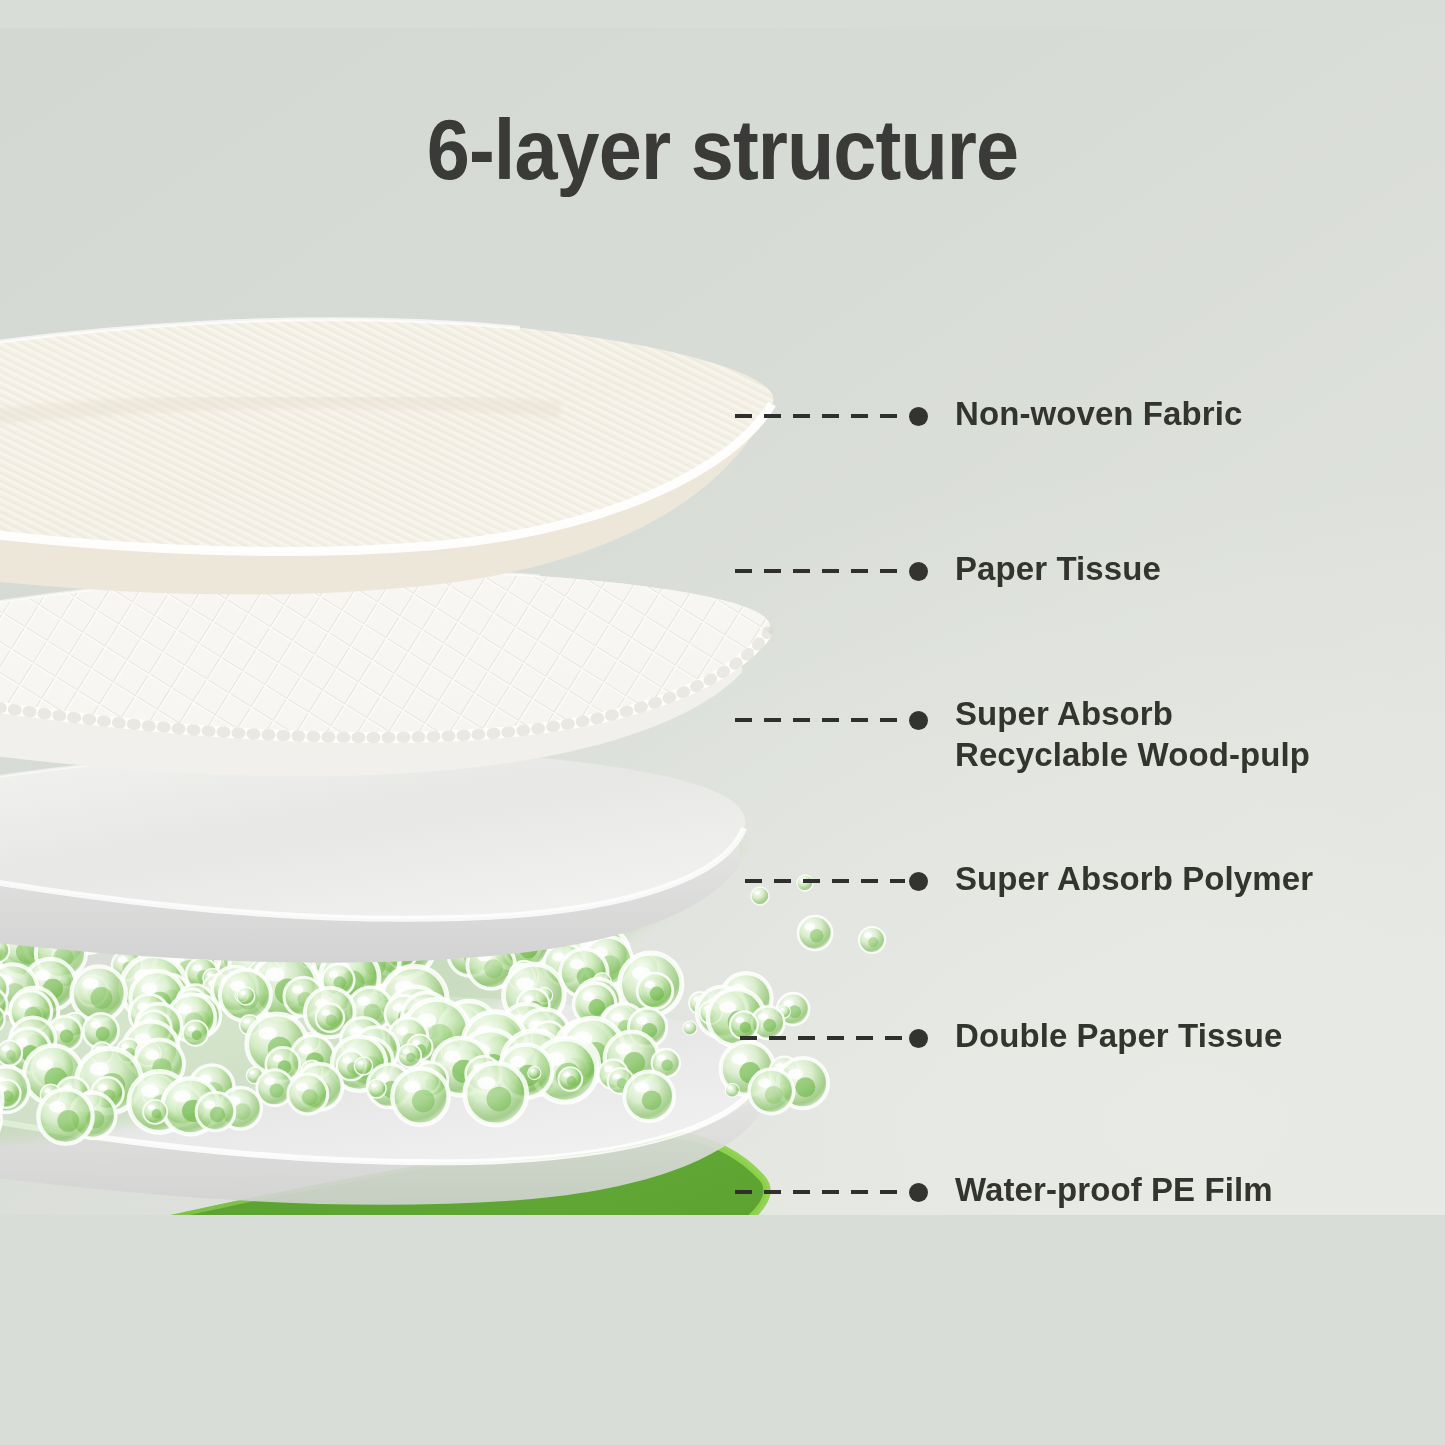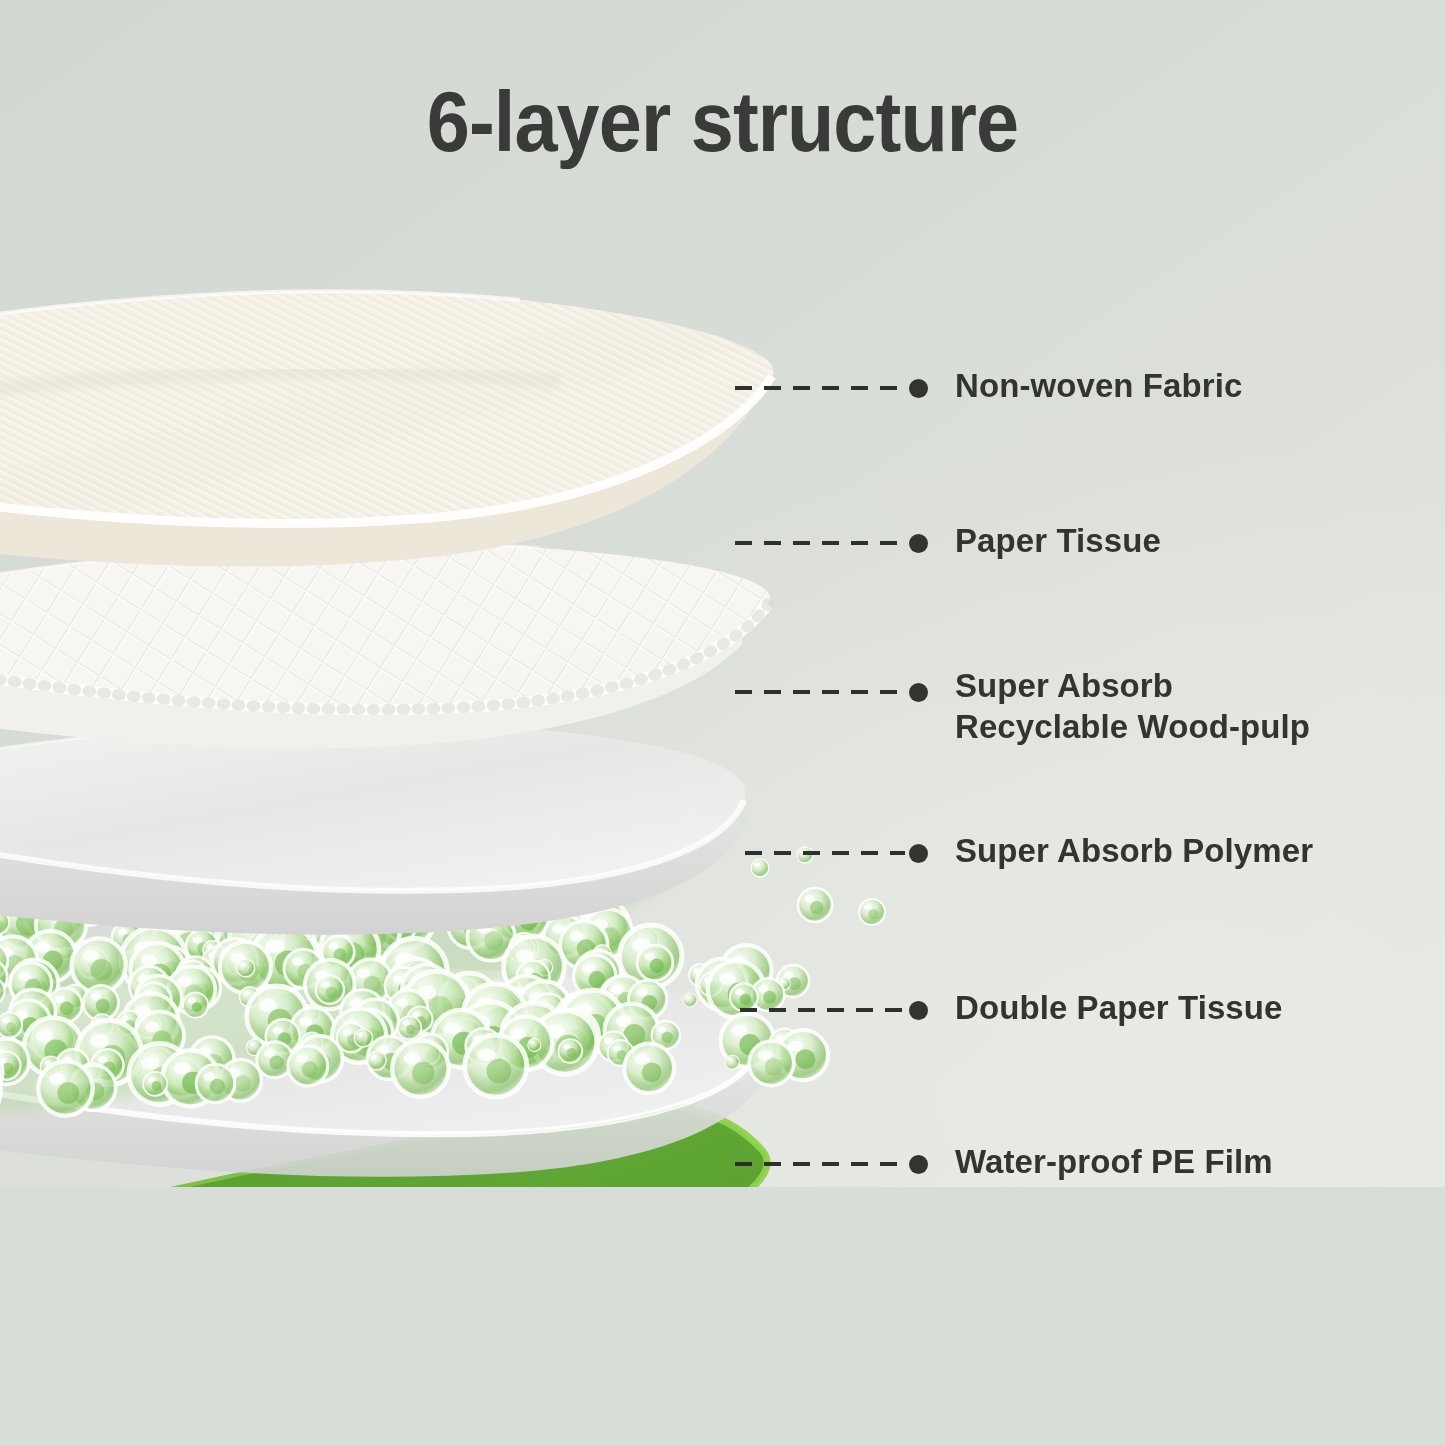--- a/index.html
+++ b/index.html
@@ -7,20 +7,21 @@
   body{
     width:1445px;height:1445px;overflow:hidden;
     font-family:"Liberation Sans","DejaVu Sans",sans-serif;
     background:#d9ddd7;
   }
   #stage{
     position:relative;width:1445px;height:1187px;overflow:hidden;
     background:
       radial-gradient(120% 100% at 82% 92%, #e8eae5 0%, rgba(232,234,229,0) 55%),
       linear-gradient(146deg,#d3d8d2 0%,#d8dcd6 38%,#dfe2dc 68%,#e6e8e3 100%);
+    margin-top: 28px;
   }
 
   
   #title{
     position:absolute;left:0;top:78px;width:1445px;
     text-align:center;
     font-size:86px;line-height:1;
     font-weight:700;
     letter-spacing:-1px;
     color:#3a3a38;

